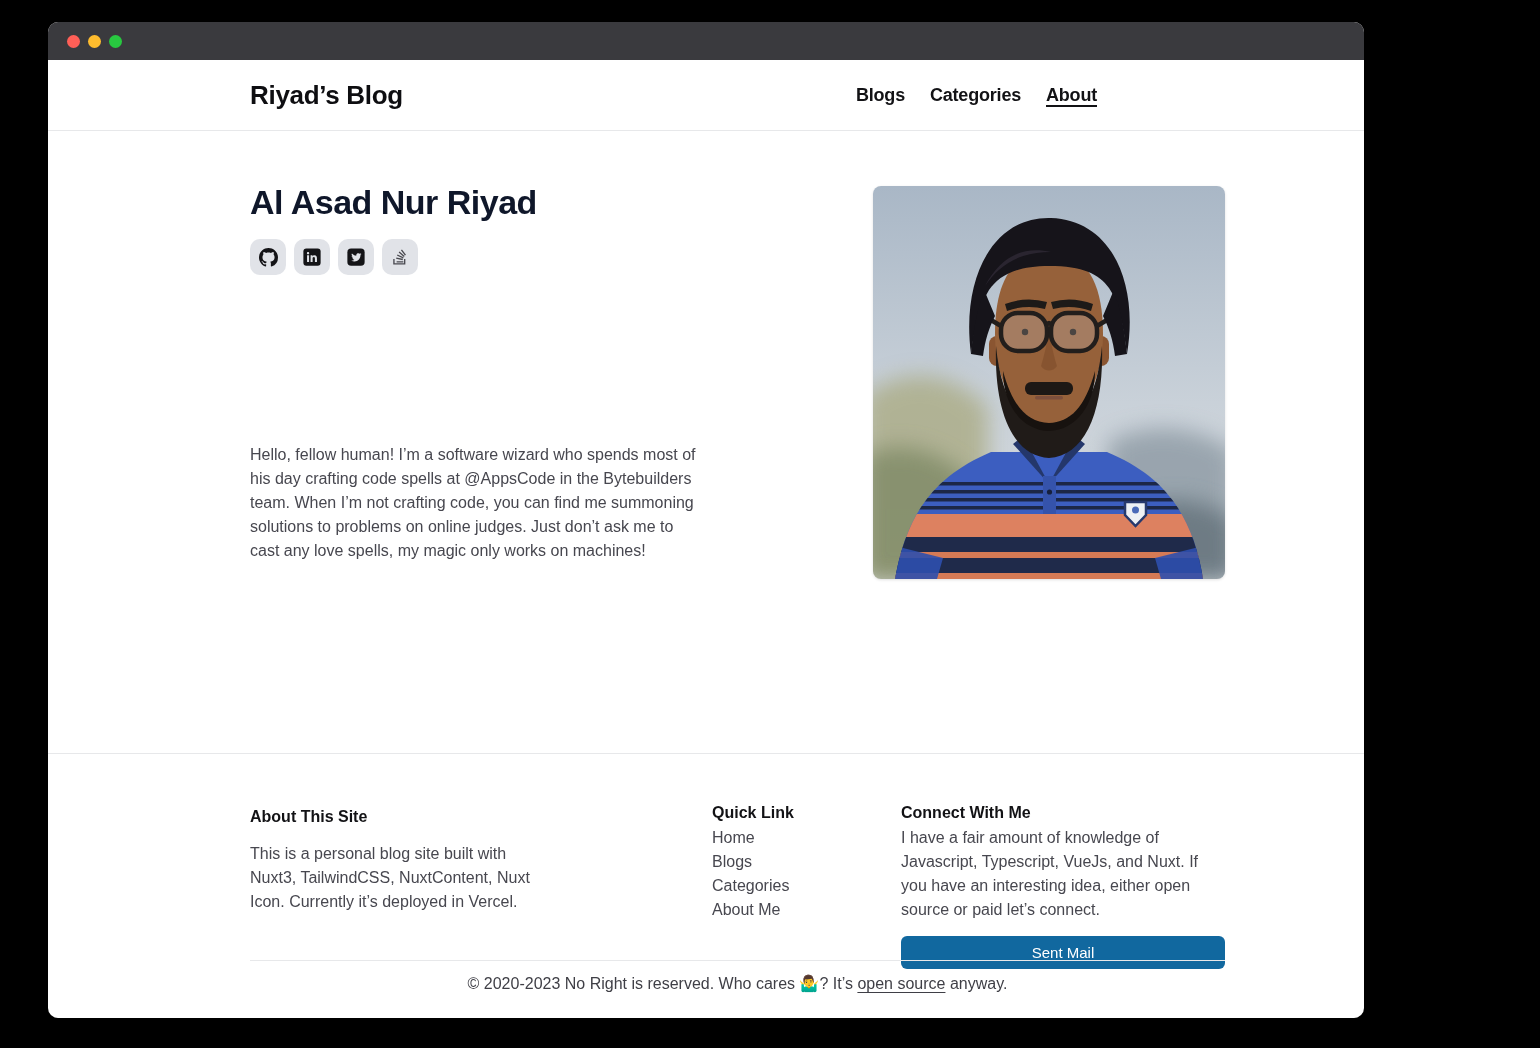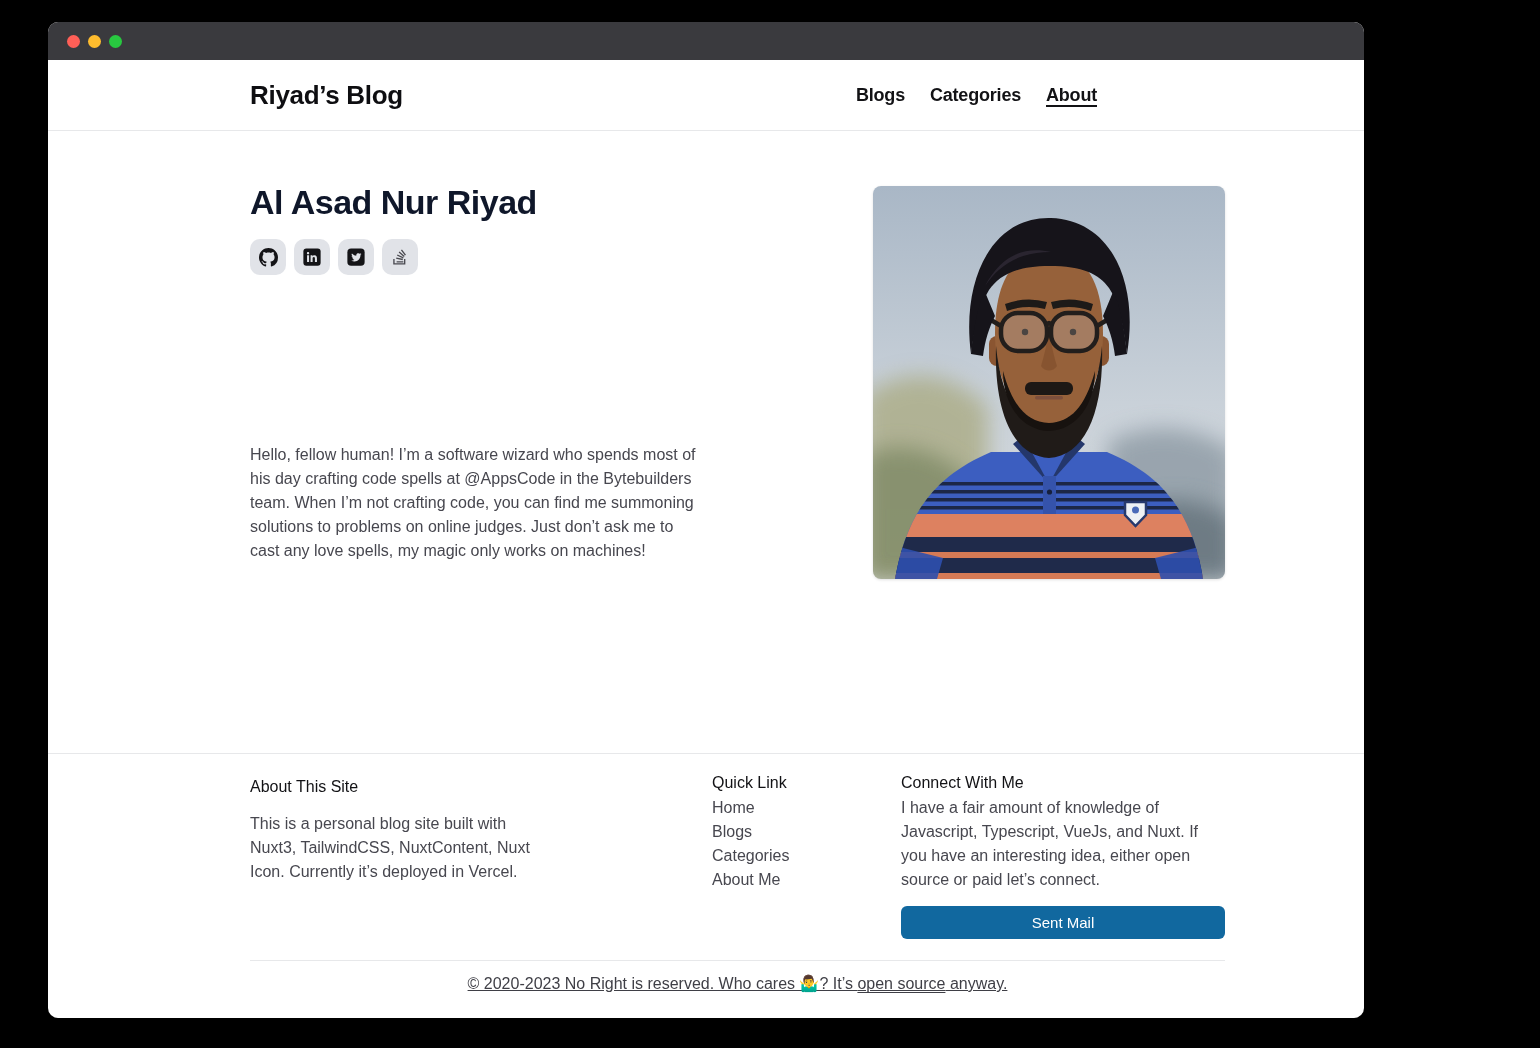--- a/index.html
+++ b/index.html
@@ -29,32 +29,32 @@
   .socials{position:absolute;left:202px;top:108px;display:flex;gap:8px;}
   .social-btn{width:36px;height:36px;border-radius:10px;background:var(--icon-bg);border:none;display:flex;align-items:center;justify-content:center;cursor:pointer;}
   .social-btn svg{display:block;}
   .tagline{position:absolute;left:202px;top:188px;width:432px;font-size:28px;line-height:37px;font-weight:700;letter-spacing:-.3px;color:#121215;}
   .bio{position:absolute;left:202px;top:312px;width:448px;font-size:16px;line-height:24px;color:var(--muted);}
   .photo{position:absolute;left:825px;top:55px;width:352px;height:393px;border-radius:8px;overflow:hidden;box-shadow:0 1px 3px rgba(0,0,0,.12);}
   .photo svg{display:block;}
 
   .footer{position:relative;height:265px;border-top:1px solid var(--border);font-size:16px;}
   .fcol{position:absolute;}
-  .fcol h4{font-size:16px;font-weight:400;color:#121215;}
+  .fcol h4{font-size:16px;font-weight:700;color:#121215;margin-top:30px;}
   .fcol .ftext{color:var(--muted);line-height:24px;}
   .col-about{left:202px;top:24px;width:300px;}
   .col-about h4{margin-bottom:16px;}
   .col-links{left:664px;top:20px;width:170px;}
   .col-links ul{list-style:none;margin-top:4px;}
   .col-links a{display:block;color:var(--muted);text-decoration:none;line-height:24px;}
   .col-connect{left:853px;top:20px;width:324px;}
   .col-connect h4{margin-bottom:4px;}
   .mail-btn{margin-top:14px;width:324px;height:33px;border:none;border-radius:6px;background:var(--accent);color:#fff;font-size:15px;font-family:inherit;cursor:pointer;}
   .fdivider{position:absolute;left:202px;top:206px;width:975px;height:1px;background:var(--border);}
-  .copyright{position:absolute;left:202px;top:220px;width:975px;text-align:center;color:#3f3f46;text-decoration:underline;}
+  .copyright{position:absolute;left:202px;top:220px;width:975px;text-align:center;color:#3f3f46;}
   .copyright a{color:#3f3f46;text-decoration:underline;text-underline-offset:3px;}
 </style>
 </head>
 <body>
 
 <div class="window">
 
   <div class="titlebar">
     <span class="tl red"></span>
     <span class="tl yellow"></span>

